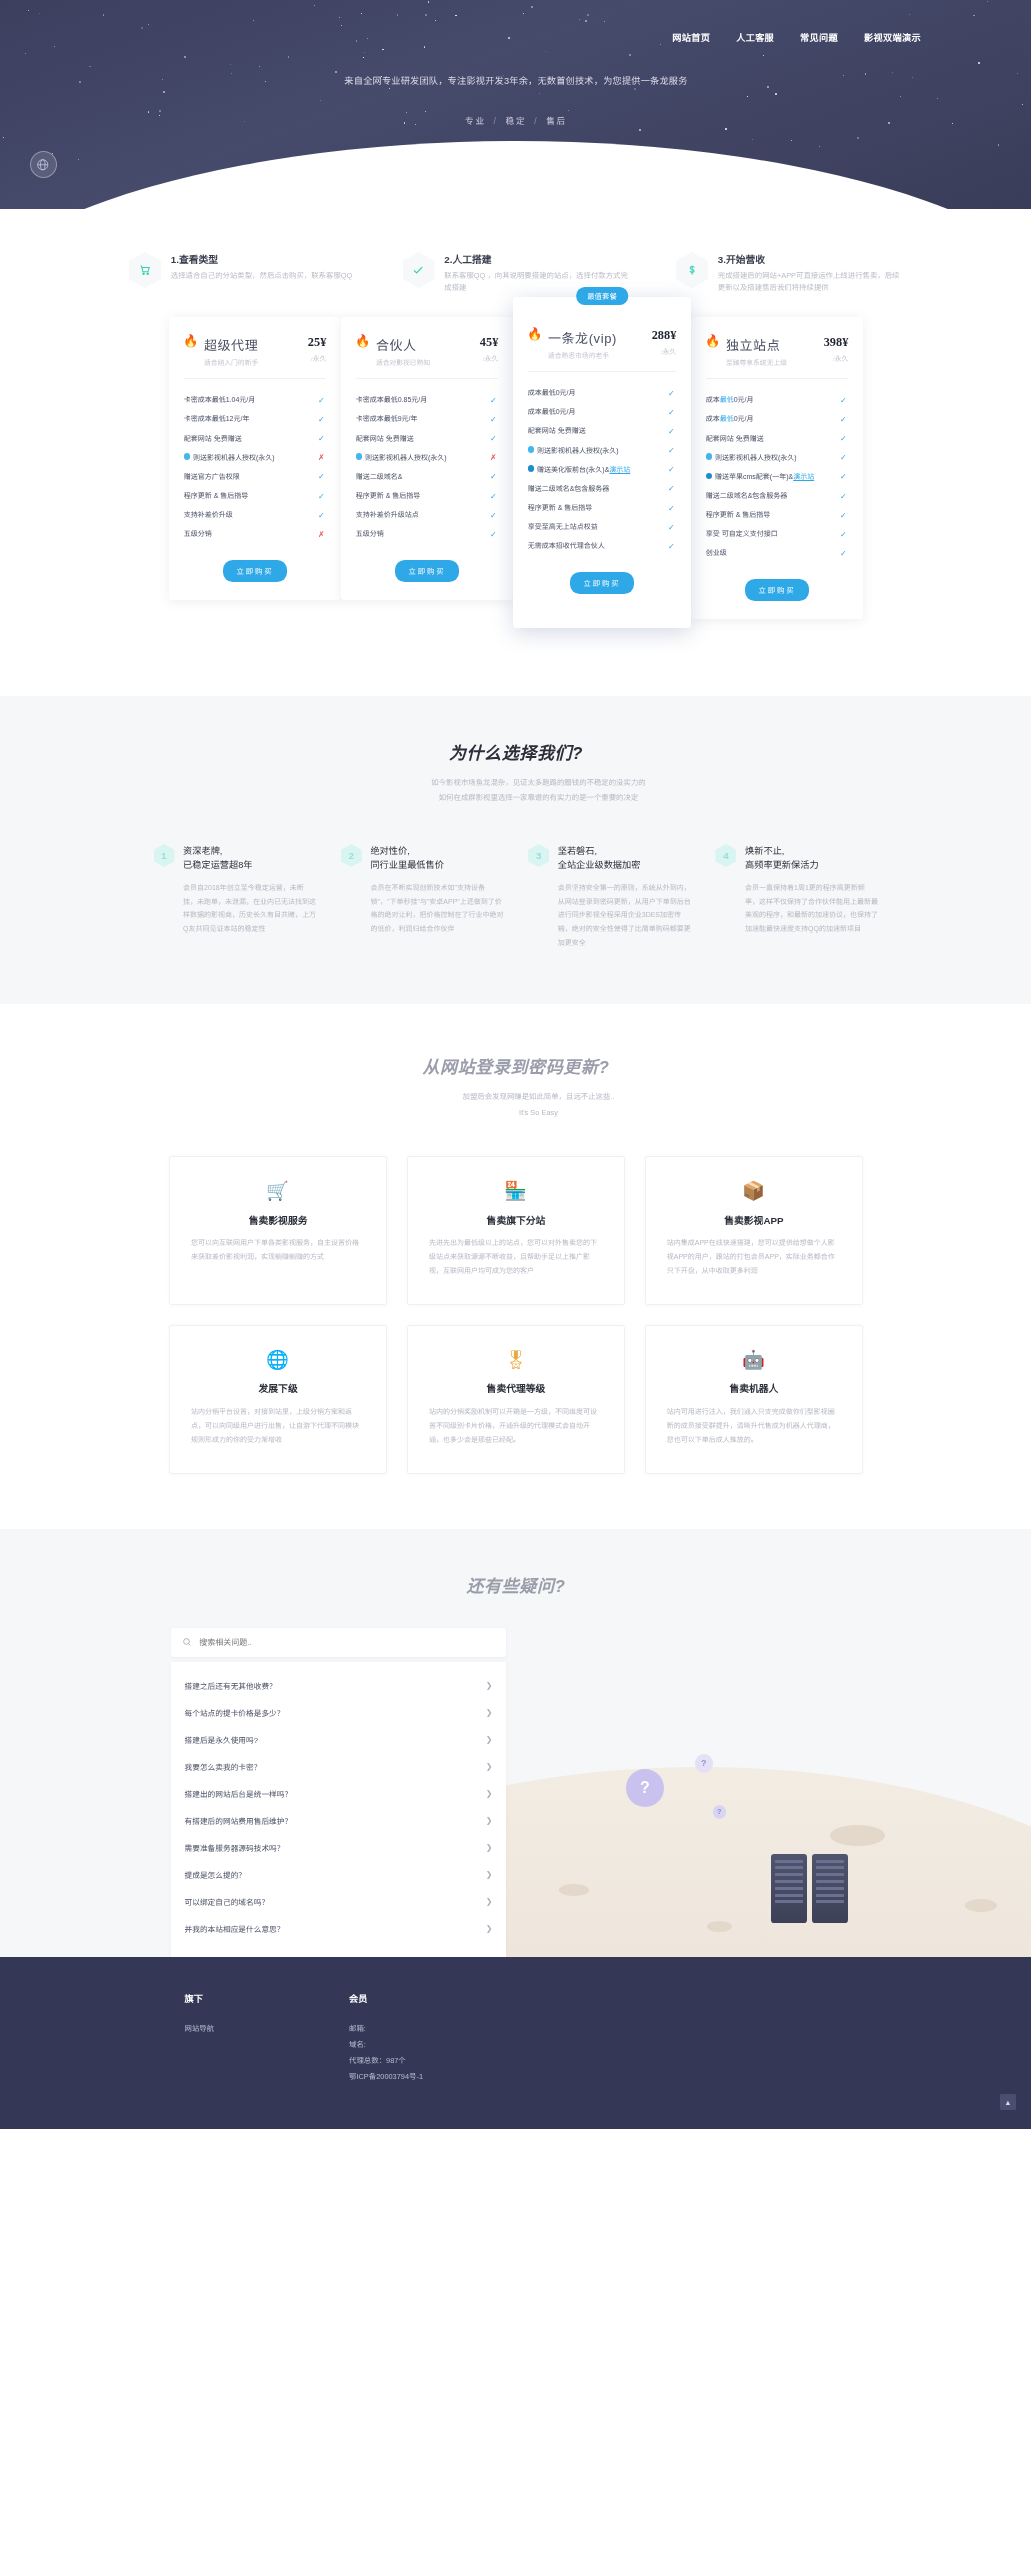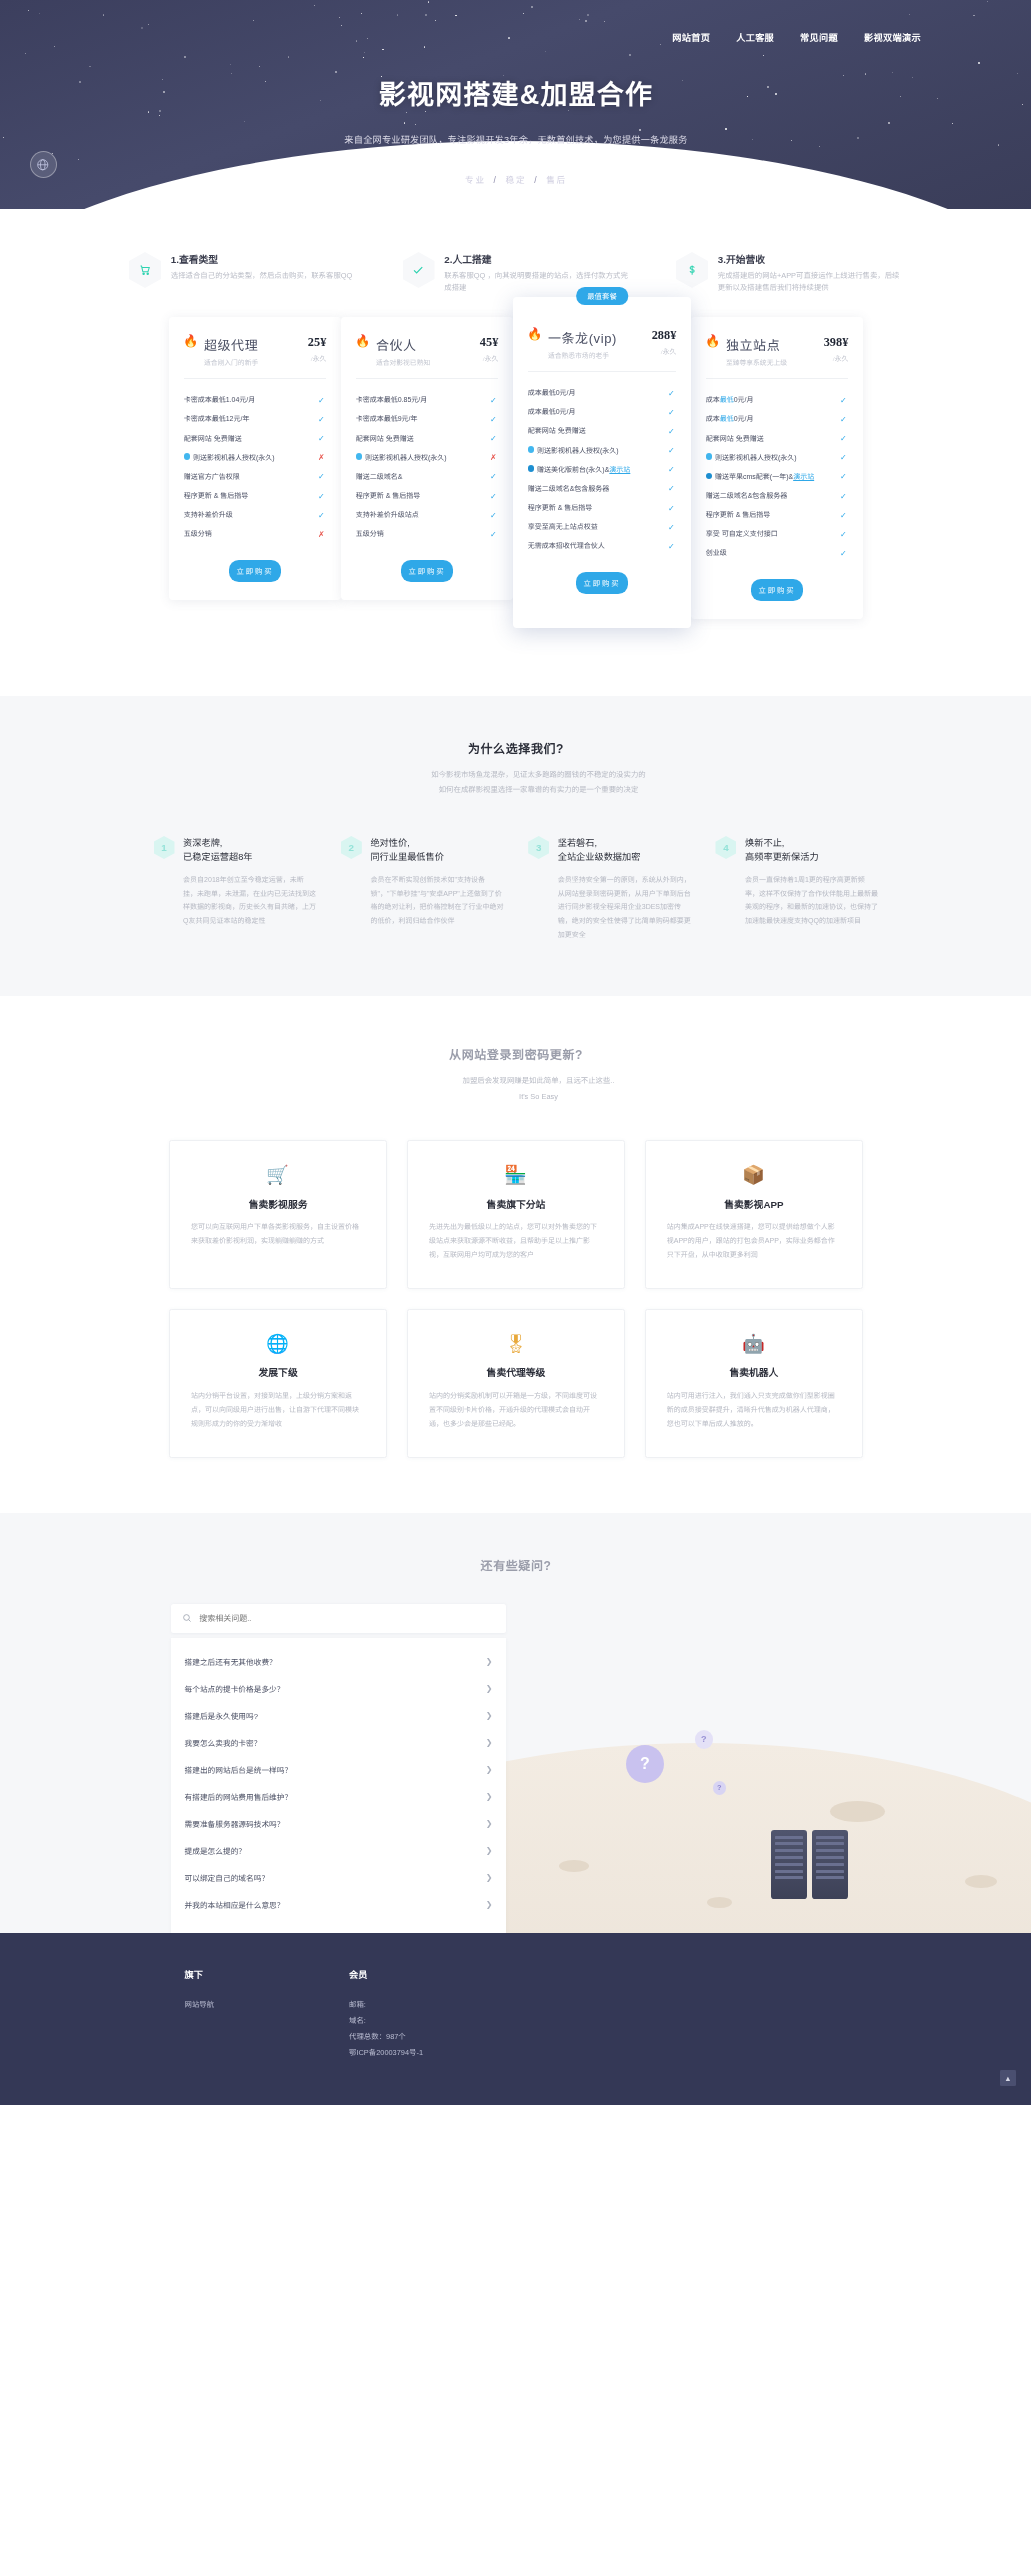--- a/index.html
+++ b/index.html
@@ -169,37 +169,37 @@
   .mark.ok { color: #24a5e8; }
   .mark.no { color: #e8554d; }
   .badge-ico {
     display: inline-block; width: 6.8px; height: 6.8px;
     border-radius: 50%; margin-right: 2.5px; vertical-align: -0.6px;
   }
   .badge-ico.qq { background: #42b7ef; }
   .badge-ico.ie { background: #1d8fd1; }
   .buy-btn {
     display: block;
-    width: 52px;
+    width: 64px;
     margin: 16px auto 0;
     background: #2fa8e8;
     color: #fff;
     border: 0;
     border-radius: 9.8px;
     padding: 5.5px 0;
     font-size: 7.4px;
     letter-spacing: 1.8px;
     cursor: pointer;
     font-family: inherit;
   }
 
   
   .sec-gray { background: #f6f7f9; padding: 43px 0 55px; }
   .sec-white { background: #ffffff; padding: 49px 0 55px; }
-  .sec-title { text-align: center; font-size: 12px; font-weight: bold; color: #2c2f3a; letter-spacing: 0.6px; }
+  .sec-title { text-align: center; font-size: 17px; font-weight: bold; color: #2c2f3a; letter-spacing: 0.6px; font-style: italic; }
   .sec-title.light { color: #9a9daa; font-weight: bold; }
   .sec-sub { text-align: center; font-size: 7.4px; color: #b6b9c3; line-height: 2.1; margin-top: 11px; padding-left: 45px; }
 
   
   .reasons { width: 725px; margin: 38px auto 0; display: flex; justify-content: space-between; }
   .reason { width: 163px; display: flex; gap: 8.6px; }
   .rnum {
     flex: none; width: 21px; height: 23px;
     background: #d9f5f1; color: #93e2d8;
     font-size: 9.8px; font-weight: bold;
@@ -405,21 +405,20 @@
     </div>
 
   <nav class="topnav">
     <a href="#">网站首页</a>
     <a href="#">人工客服</a>
     <a href="#">常见问题</a>
     <a href="#">影视双端演示</a>
   </nav>
 
   <div class="hero-body">
-    <h1 class="hero-title">影视网搭建&amp;加盟合作</h1>
     <p class="hero-sub">来自全网专业研发团队，专注影视开发3年余，无数首创技术，为您提供一条龙服务</p>
     <div class="hero-tags">
       <span>专业</span>
       <span class="sep">/</span>
       <span>稳定</span>
       <span class="sep">/</span>
       <span>售后</span>
     </div>
   </div>
 

